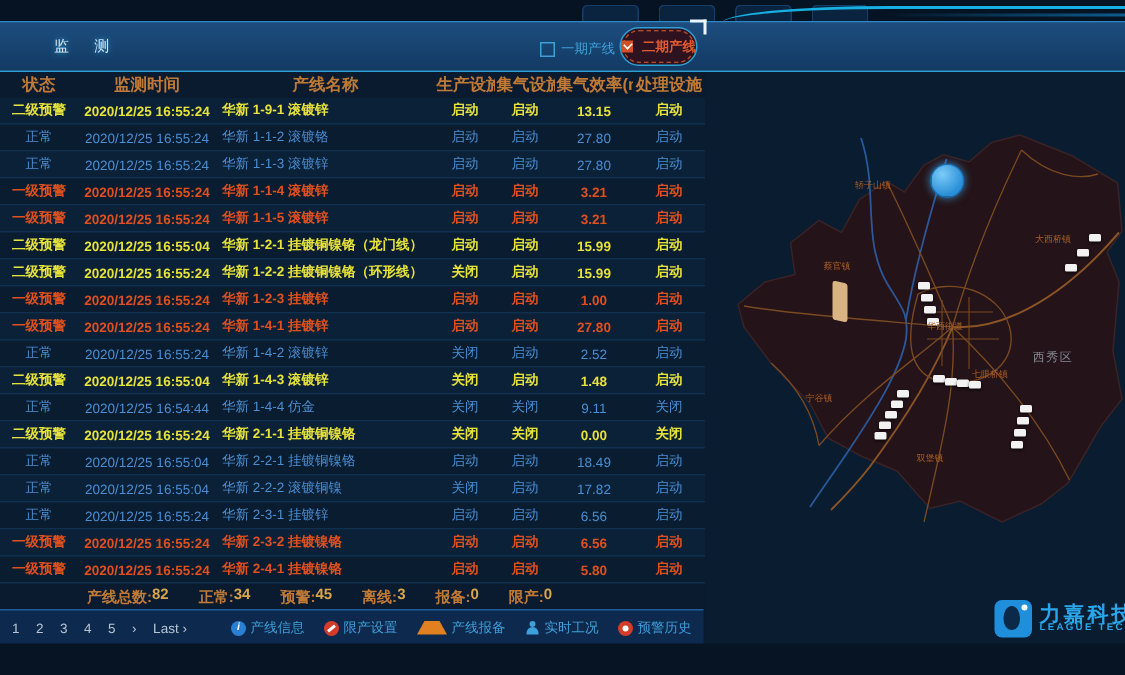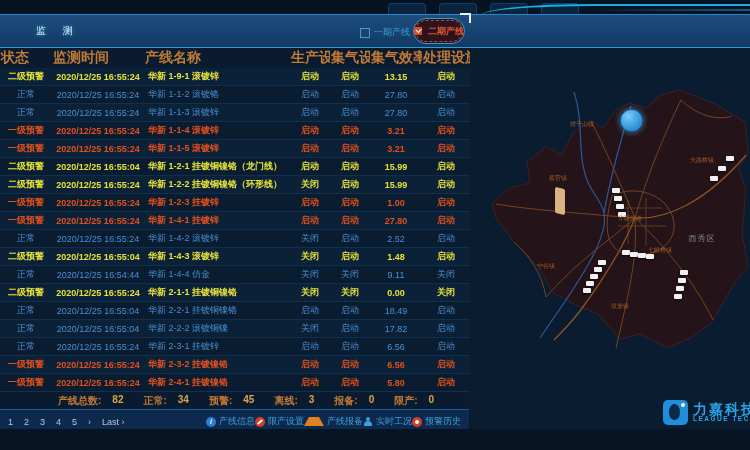--- a/index.html
+++ b/index.html
@@ -36,39 +36,39 @@
   .cb2{width:8px;height:8px;background:#d05028;position:relative;flex:0 0 8px}
   .cb2::after{content:"";position:absolute;left:1.5px;top:1px;width:4px;height:2.5px;border-left:1.5px solid #fff;border-bottom:1.5px solid #fff;transform:rotate(-45deg)}
 
   
   .main{display:flex}
   .left{width:470px;flex:0 0 470px}
 
   table{width:470px;border-collapse:collapse;table-layout:fixed}
   col.c-status{width:52px} col.c-time{width:92px} col.c-name{width:146px}
   col.c-prod{width:40px} col.c-gas{width:40px} col.c-eff{width:52px} col.c-treat{width:48px}
-  thead th{color:#c07a35;font-size:14px;font-weight:700;height:15px;text-align:left;white-space:nowrap;overflow:hidden}
+  thead th{color:#c07a35;font-size:11px;font-weight:700;height:15px;text-align:center;white-space:nowrap;overflow:hidden}
   tbody td{font-size:9px;height:17px;text-align:center;white-space:nowrap;overflow:hidden;border-bottom:1px solid #11304f;padding:0 1px}
   tbody tr:nth-child(odd){background:#0b2138}
   tbody tr:nth-child(even){background:#0a1c30}
   td.name-cell{text-align:left;padding-left:4px}
   tr.ok{color:#4a8fd4;font-weight:400}
   tr.lv2{color:#e6e23a;font-weight:700}
   tr.lv1{color:#e0501e;font-weight:700}
 
   .summary{height:17px;display:flex;gap:20px;padding-left:58px;align-items:center;font-size:10px;white-space:nowrap}
-  .sum-item{display:flex;gap:11px}
+  .sum-item{display:flex;gap:0}
   .sum-item .lab{color:#c07a35;font-weight:700}
   .sum-item .val{color:#d9a54a;font-weight:700}
 
   .bottombar{height:23px;background:#0d2a4e;border-top:1px solid #1e5d96;border-bottom:1px solid #1e5d96;
              display:flex;align-items:center;width:469px}
   .pager{display:flex;gap:11px;color:#b8c6d4;font-size:9px;padding-left:8px;align-items:center}
   .page-item{cursor:pointer}
-  .fbtns{margin-left:auto;display:flex;padding-right:8px}
+  .fbtns{margin-left:auto;display:flex;gap:13px;padding-right:8px}
   .fbtn{display:flex;align-items:center;gap:3px;color:#3f9fd8;font-size:9px;cursor:pointer;white-space:nowrap}
   .ic{width:10px;height:10px;display:inline-block;position:relative;flex:0 0 10px}
   .ic-info{background:#2a7fd4;border-radius:50%;color:#fff;font-size:7px;line-height:10px;text-align:center;font-style:italic;font-weight:700}
   .ic-limit{background:#d43c2a;border-radius:50%}
   .ic-limit::after{content:"";position:absolute;left:2px;top:4px;width:6px;height:2px;background:#fff;transform:rotate(-40deg)}
   .ic-report{width:0;height:0;border-left:5px solid transparent;border-right:5px solid transparent;border-bottom:9px solid #e08020;background:none}
   .ic-person::before{content:"";position:absolute;left:3px;top:0;width:4px;height:4px;border-radius:50%;background:#3f9fd8}
   .ic-person::after{content:"";position:absolute;left:1px;top:4.5px;width:8px;height:5px;border-radius:4px 4px 0 0;background:#3f9fd8}
   .ic-history{background:#d43c2a;border-radius:50%}
   .ic-history::after{content:"";position:absolute;left:3px;top:3px;width:4px;height:4px;border-radius:50%;background:#fff}

